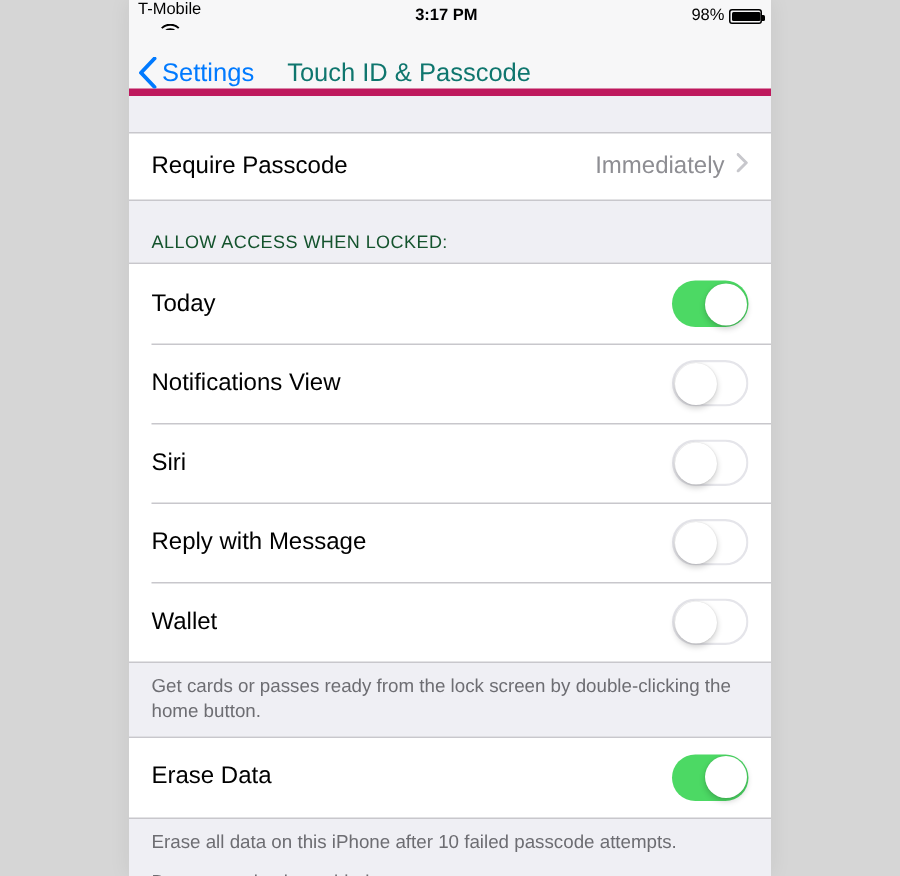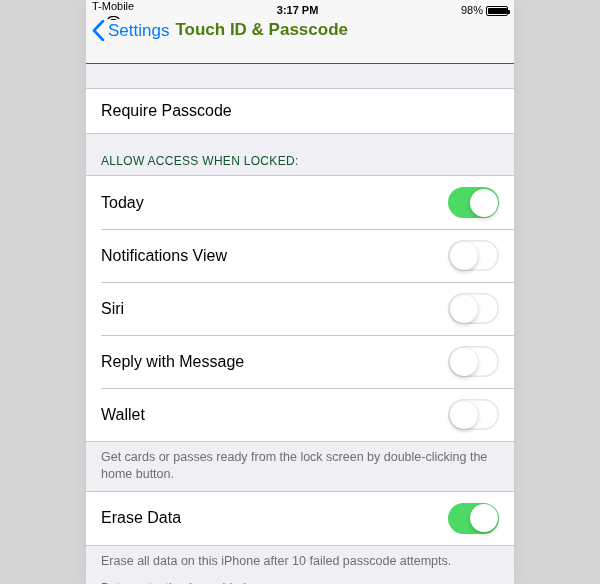--- a/index.html
+++ b/index.html
@@ -54,38 +54,38 @@
   }
   .battery::after {
     content: ""; position: absolute; right: -3px; top: 2.5px;
     width: 2px; height: 4px; background: #000; border-radius: 0 1px 1px 0;
   }
   .battery .fill { position: absolute; left: 1px; top: 1px; bottom: 1px; width: 94%; background: #000; border-radius: 1px; }
 
   .nav-bar {
     height: 44px;
     background: #f7f7f8;
-    border-bottom: 1px solid #be185d;
-    position: relative;
-    display: flex;
-    align-items: flex-start;
+    border-bottom: 5px solid #be185d;
+    position: relative;
+    display: flex;
+    align-items: flex-end;
   }
   .nav-back {
     display: flex; align-items: center;
     color: #007aff;
     font-size: 17px;
     padding-left: 6px;
     gap: 3px;
   }
   .nav-back svg { width: 13px; height: 21px; }
   .nav-title {
     font-size: 17px;
-    font-weight: 700;
-    color: #4d7c0f;
-    margin-left: 6px;
+    font-weight: 400;
+    color: #0f766e;
+    margin-left: 22px;
   }
 
   .content { }
   .group-header {
     font-size: 12px;
     color: #14532d;
     padding: 20px 15px 7px;
     text-transform: uppercase;
     letter-spacing: 0.3px;
   }
@@ -191,20 +191,28 @@
     <div class="nav-title">Touch ID &amp; Passcode</div>
   </div>
 
   <div class="content">
 
     <div class="spacer-top"></div>
 
     <div class="cell-group">
       <div class="cell">
         <span class="label">Require Passcode</span>
+        <span class="detail">
+          <span>Immediately</span>
+          <span class="chevron">
+            <svg width="8" height="13" viewBox="0 0 8 13">
+                <path d="M1 1l5.5 5.5L1 12" stroke="#c7c7cc" stroke-width="2" fill="none" stroke-linecap="round" stroke-linejoin="round"></path>
+              </svg>
+          </span>
+        </span>
       </div>
     </div>
 
     <div class="group-header">ALLOW ACCESS WHEN LOCKED:</div>
 
     <div class="cell-group" id="allow-access-group">
         <div class="cell">
           <span class="label">Today</span>
           <span class="switch on">
             <span class="knob"></span>

